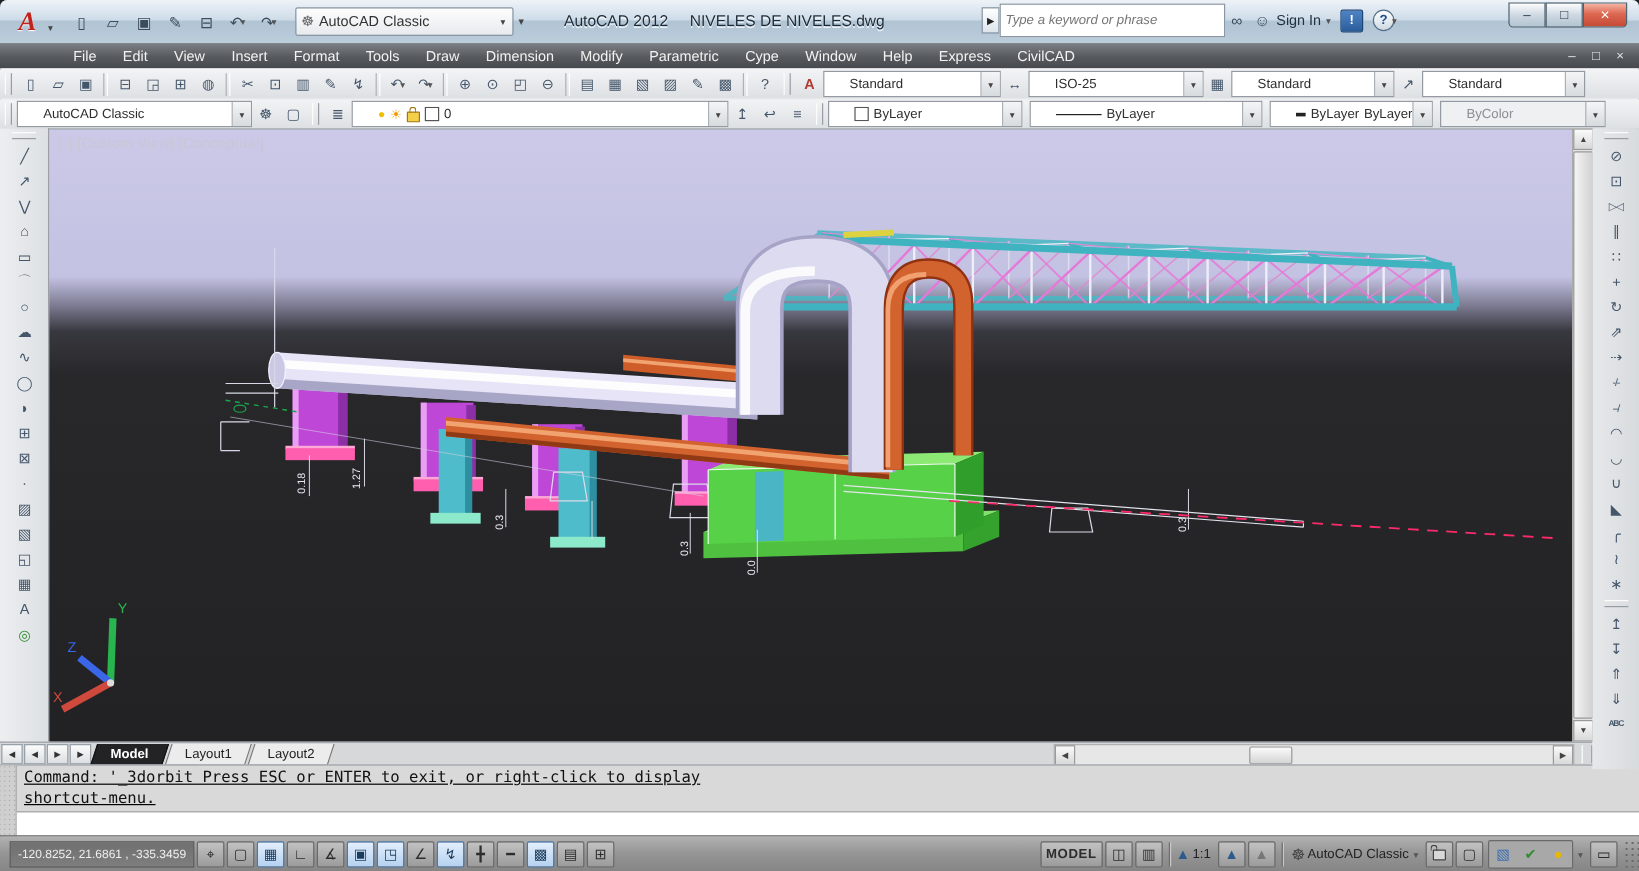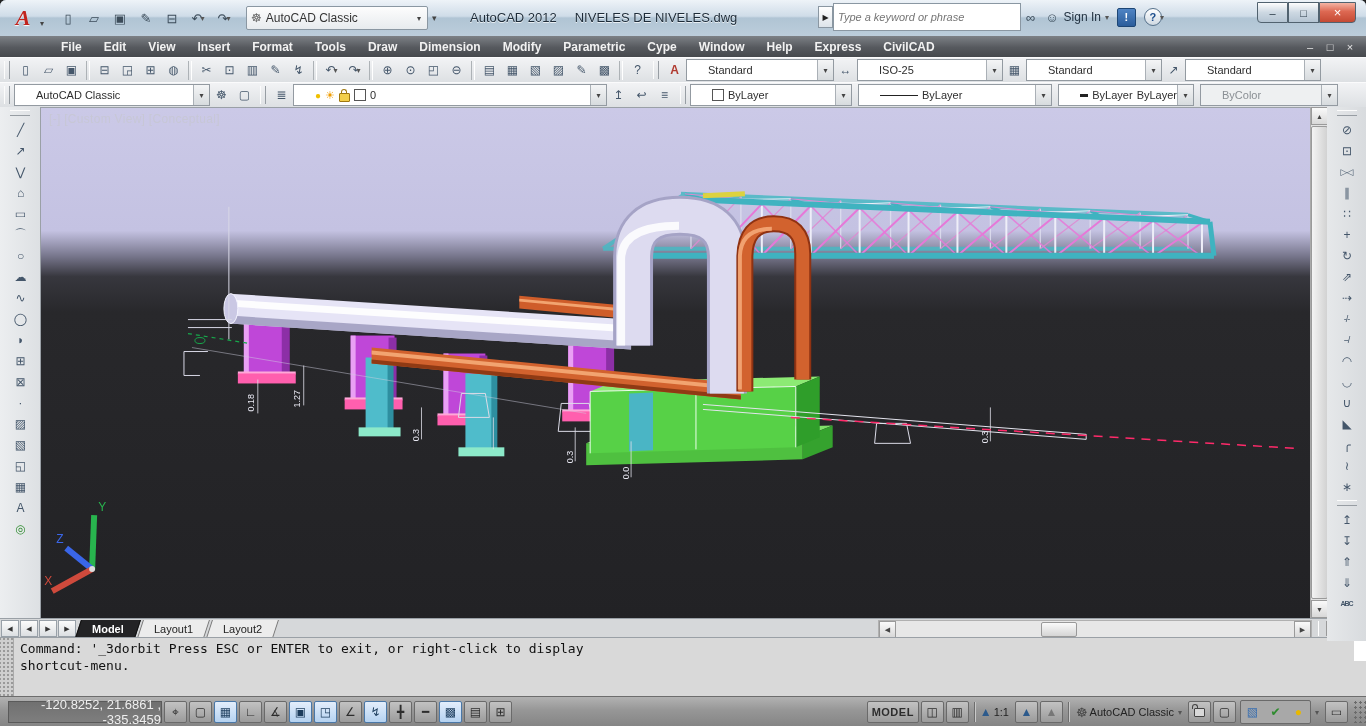--- a/index.html
+++ b/index.html
@@ -37,21 +37,21 @@
     color:#1c4d8c;font:bold 11px "Liberation Sans",sans-serif;display:flex;align-items:center;justify-content:center;}
   .winbtns{position:absolute;right:10px;top:2px;display:flex;}
   .wbtn{width:29px;height:19px;border:1px solid #51626f;background:linear-gradient(#fdfdfd,#cdd8e2 50%,#b4c4d2);
     color:#243441;font-size:11px;display:flex;align-items:center;justify-content:center;}
   .wbtn.min{border-radius:0 0 0 4px;}
   .wbtn.close{width:35px;background:linear-gradient(#f4b4a4,#dd6852 45%,#c44a34);color:#fff;border-radius:0 0 4px 0;font-size:13px;}
   
   .menubar{position:absolute;left:0;top:36px;width:1366px;height:21px;
     background:linear-gradient(#7d8186,#56595e 55%,#46494d);display:flex;align-items:center;
     color:#f2f2f2;font-size:12px;}
-  .menubar .mi{padding:2px 11px;font-weight:bold;}
+  .menubar .mi{padding:2px 11px;}
   .menubar .spacer{flex:1;}
   .docbtns{display:flex;gap:4px;margin-right:8px;color:#e6e6e6;font-size:11px;}
   .docbtns span{width:16px;text-align:center;}
   
   .toolrow{position:absolute;left:0;width:1366px;background:linear-gradient(#f2f3f5,#dde0e3);
     border-top:1px solid #fbfbfc;border-bottom:1px solid #b9bdc1;display:flex;align-items:center;}
   .row1{top:57px;height:24px;}
   .row2{top:82px;height:24px;}
   .tbtn{min-width:23px;height:21px;border:none;background:transparent;padding:0 1px;display:flex;
     align-items:center;justify-content:center;font-size:12px;color:#44566a;}
@@ -91,29 +91,29 @@
   .tab{height:17px;padding:0 13px;margin-left:2px;display:flex;align-items:center;transform:skewX(-18deg);border:1px solid #777;border-top:none;background:#ececec;color:#222;}
   .tab>span{transform:skewX(18deg);}
   .tab.active{background:#232325;color:#fff;font-weight:bold;border-color:#111;}
   .hscroll{position:absolute;left:878px;top:1px;height:17px;width:432px;background:#e7e7e7;border:1px solid #b0b0b0;display:flex;align-items:center;}
   .hthumb{position:absolute;left:162px;width:34px;height:13px;background:linear-gradient(#fafafa,#d5d5d5);border:1px solid #999;border-radius:2px;}
   .splitter{width:7px;height:15px;margin-left:4px;border-left:1px solid #fff;border-right:1px solid #999;}
   
   .cmd{position:absolute;left:0;top:637px;width:1366px;height:59px;background:#d9d9d9;border-top:1px solid #9aa0a6;display:flex;}
   .cmdgrip{width:13px;background:#cfcfcf;border-right:1px solid #aaa;
     background-image:radial-gradient(#9a9a9a 26%,transparent 27%);background-size:4px 4px;background-position:2px 3px;}
-  .cmdbody{flex:1;display:flex;flex-direction:row;}
+  .cmdbody{flex:1;display:flex;flex-direction:column;text-decoration:underline;}
   .cmdhist{flex:1;font:13px "DejaVu Sans Mono",monospace;color:#111;padding:2px 6px;line-height:17px;white-space:pre;}
   .cmdinput{height:20px;background:#fff;border-top:1px solid #999;font:13px "DejaVu Sans Mono",monospace;padding:1px 6px;color:#111;}
   
   .statusbar{position:absolute;left:0;top:696px;width:1366px;height:30px;
     background:linear-gradient(#b2b2b2,#969696 45%,#848484);border-top:1px solid #6d6d6d;
     display:flex;align-items:center;font-size:11px;color:#222;}
   .coords{margin-left:8px;width:152px;height:20px;background:linear-gradient(#707070,#7e7e7e);
-    border:1px solid #5a5a5a;color:#efefef;display:flex;align-items:center;justify-content:center;font-size:13px;text-align:right;}
+    border:1px solid #5a5a5a;color:#efefef;display:flex;align-items:center;justify-content:center;font-size:10px;text-align:right;}
   .sbtn{width:23px;height:22px;margin-left:2px;border:1px solid #6a6a6a;border-radius:2px;
     background:linear-gradient(#c2c2c2,#9b9b9b);display:flex;align-items:center;justify-content:center;
     font-size:12px;color:#2d2d2d;padding:0;}
   .sbtn.on{background:linear-gradient(#e3eefc,#b5d2f0);border-color:#4a78a8;color:#1c3c5c;}
   .sbtn.model{width:52px;font-weight:bold;font-size:11px;letter-spacing:.5px;}
   .ssep{width:1px;height:20px;background:#6d6d6d;margin:0 5px;box-shadow:1px 0 0 #c9c9c9;}
   .sgroup{display:flex;align-items:center;border:1px solid #6a6a6a;border-radius:2px;background:#a8a8a8;margin-left:4px;}
   .sgroup .sbtn{border:none;margin:0;background:transparent;}
   .anntxt{margin:0 4px 0 2px;}
   .greylock{width:9px;height:7px;border:1px solid #444;border-radius:1px;background:#d8d8d8;position:relative;display:inline-block;}

